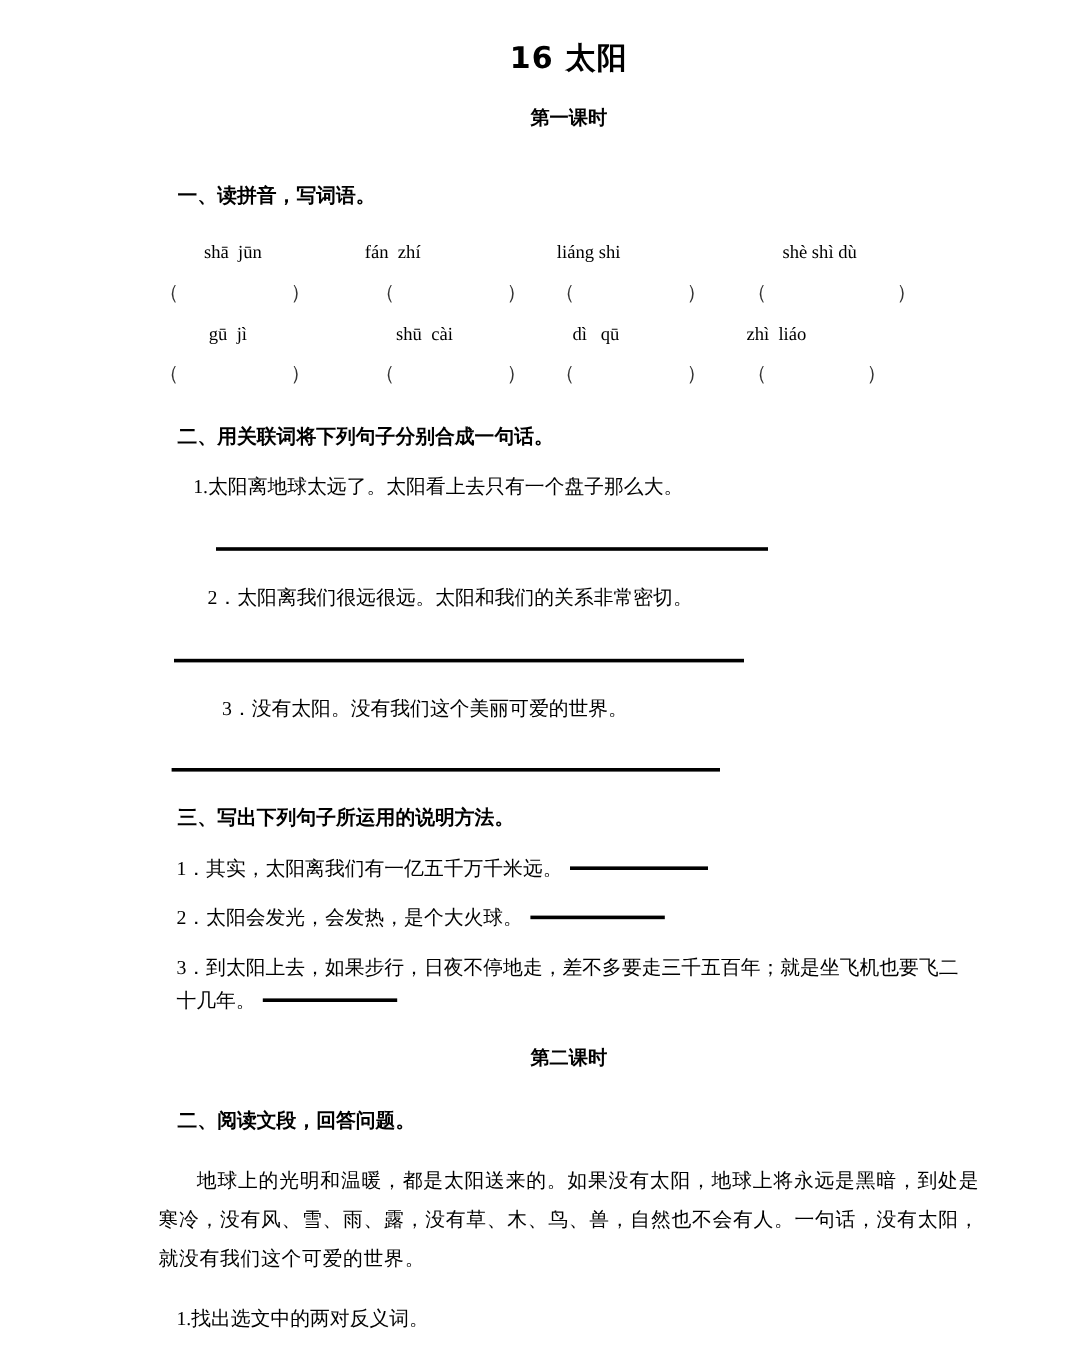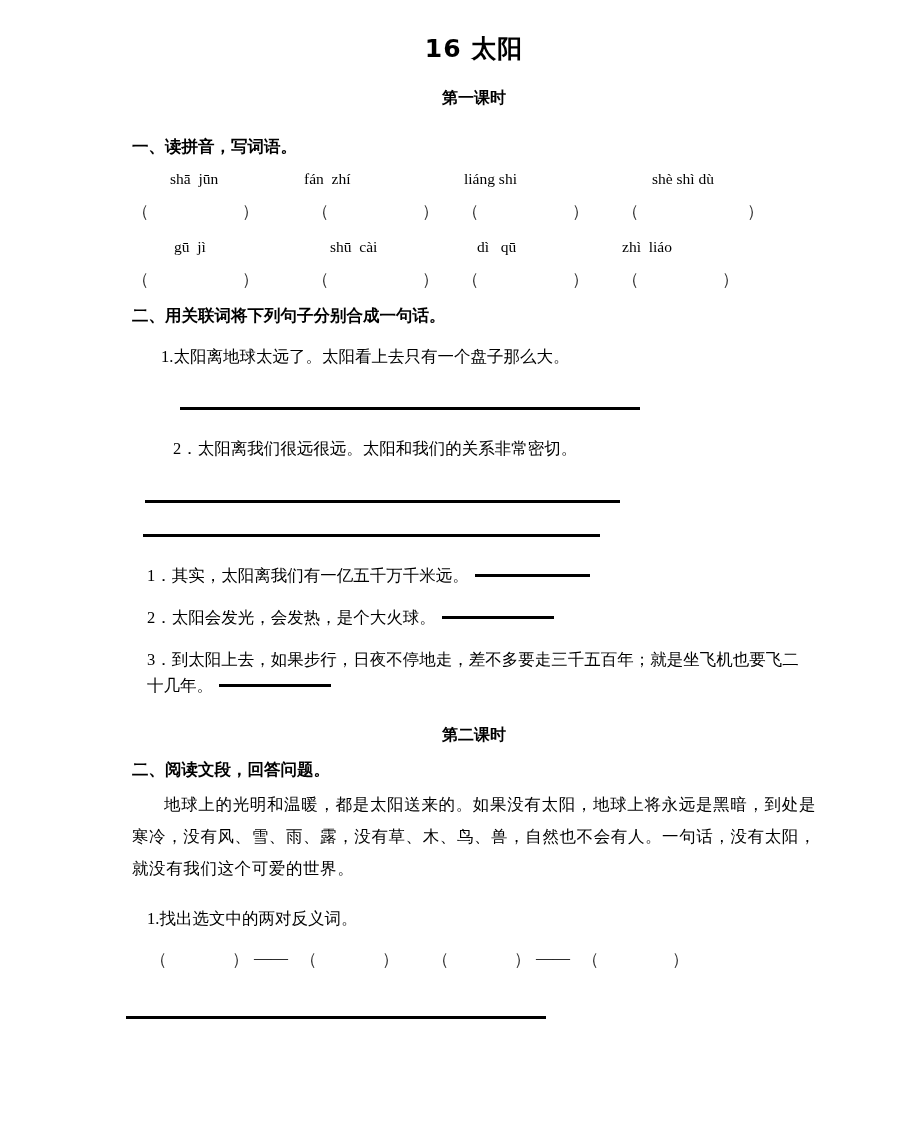--- a/index.html
+++ b/index.html
@@ -45,21 +45,21 @@
   }
   .lesson-head.second {
     padding-top: 10px;
   }
 
   
   .sec-head {
     font-family: "DejaVu Sans", "Liberation Sans", sans-serif;
     font-weight: bold;
     font-size: 16.5px;
-    margin: 0;
+    margin: 16px;
     line-height: 1.5;
   }
 
   
   .q-line {
     font-size: 16.5px;
     line-height: 1.62;
     margin: 15px;
     white-space: nowrap;
   }
@@ -188,24 +188,26 @@
   <div class="q-line indent1">1.太阳离地球太远了。太阳看上去只有一个盘子那么大。</div>
   <div style="position:relative;height:36px">
     <div class="rule" style="left:48px; width:460px; top:22px;"></div>
   </div>
 
   <div class="q-line indent2">2．太阳离我们很远很远。太阳和我们的关系非常密切。</div>
   <div style="position:relative;height:36px">
     <div class="rule" style="left:13px; width:475px; top:22px;"></div>
   </div>
 
+  <div class="q-line indent3">3．没有太阳。没有我们这个美丽可爱的世界。</div>
   <div style="position:relative;height:34px">
     <div class="rule" style="left:11px; width:457px; top:20px;"></div>
   </div>
 
+  <div class="sec-head">三、写出下列句子所运用的说明方法。</div>
 
   <div class="q-line">
     <span>1．其实，太阳离我们有一亿五千万千米远。</span><span class="inline-rule"></span>
   </div>
   <div class="q-line">
     <span>2．太阳会发光，会发热，是个大火球。</span><span class="inline-rule short"></span>
   </div>
   <div class="q-line wrap">
     <span>3．到太阳上去，如果步行，日夜不停地走，差不多要走三千五百年；就是坐飞机也要飞二十几年。</span><span class="inline-rule short"></span>
   </div>

